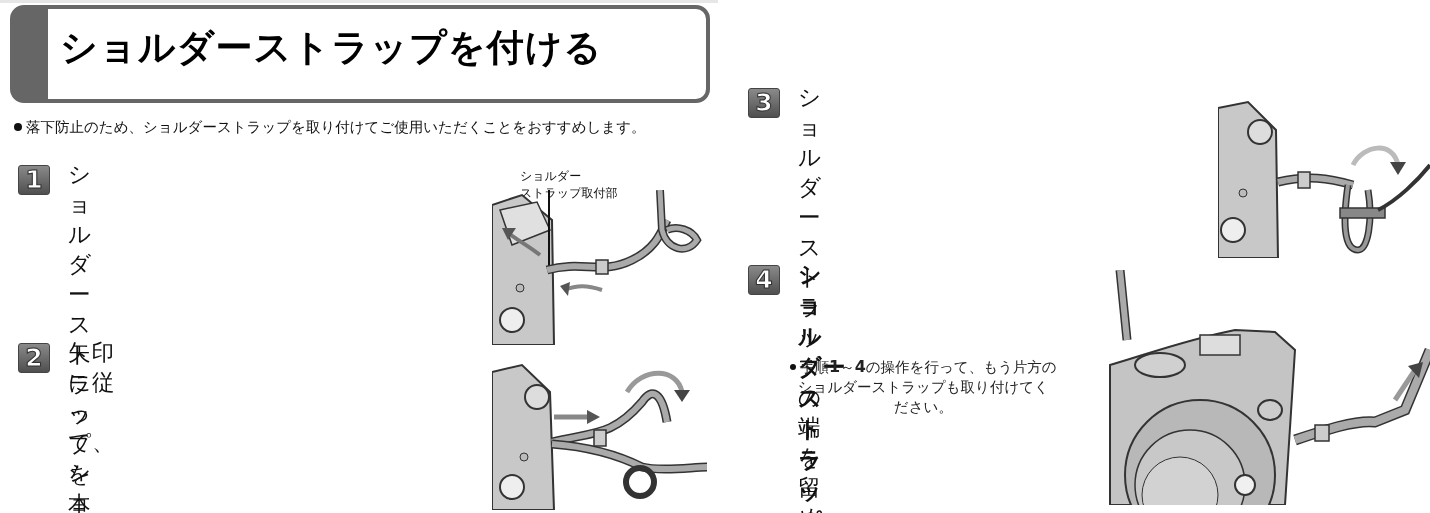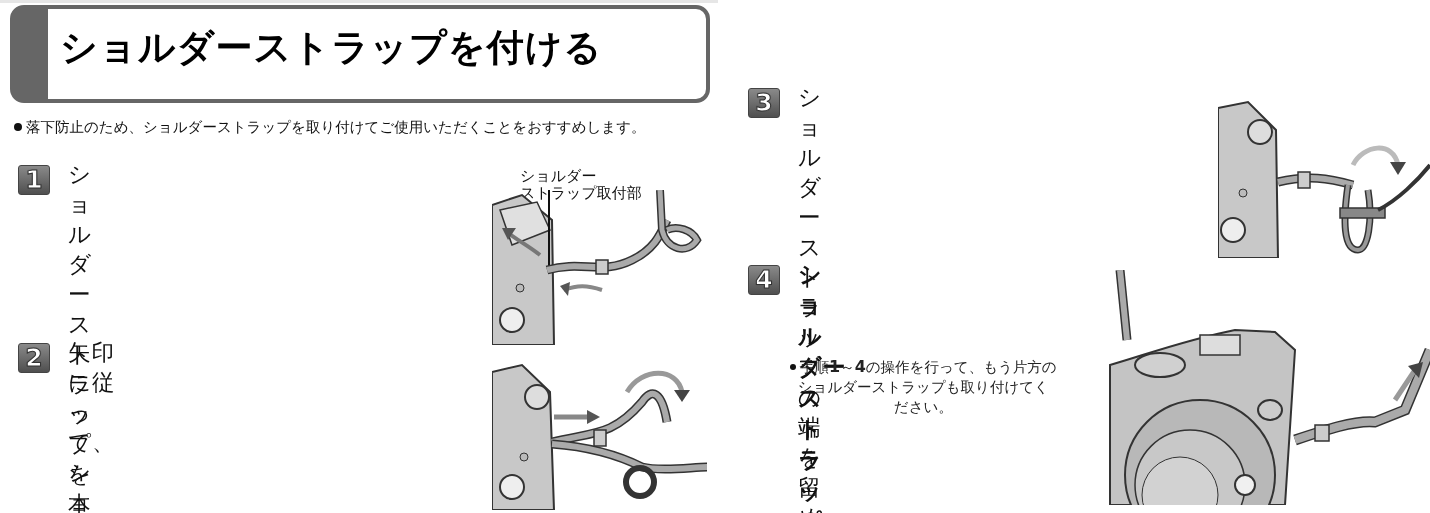--- a/index.html
+++ b/index.html
@@ -22,21 +22,21 @@
            background:linear-gradient(#8a8a8a,#4f4f4f); border:1px solid #444; box-sizing:border-box;
            color:#fff; font-weight:bold; font-size:25px; line-height:28px; text-align:center;
            text-shadow:0 0 1px #222; -webkit-text-stroke:1px #333; }
   .step-text { position:absolute; left:50px; top:-6px; font-size:22.5px; line-height:30px;
                color:#111; white-space:pre-line; letter-spacing:1px; }
   .step-text.bold { font-weight:bold; font-size:23px; line-height:31px; }
   .sub { position:absolute; font-size:14.5px; line-height:20px; color:#222; white-space:pre-line; }
   .sub b { font-weight:bold; font-size:16px; }
 
   .illus { position:absolute; }
-  .callout { position:absolute; font-size:15px; line-height:17px; white-space:pre-line; color:#111; }
+  .callout { position:absolute; font-size:12px; line-height:17px; white-space:pre-line; color:#111; }
 </style>
 </head>
 <body>
 
 <div class="topline"></div>
 
 <div class="title-box">
   <div class="title-text">ショルダーストラップを付ける</div>
 </div>
 

